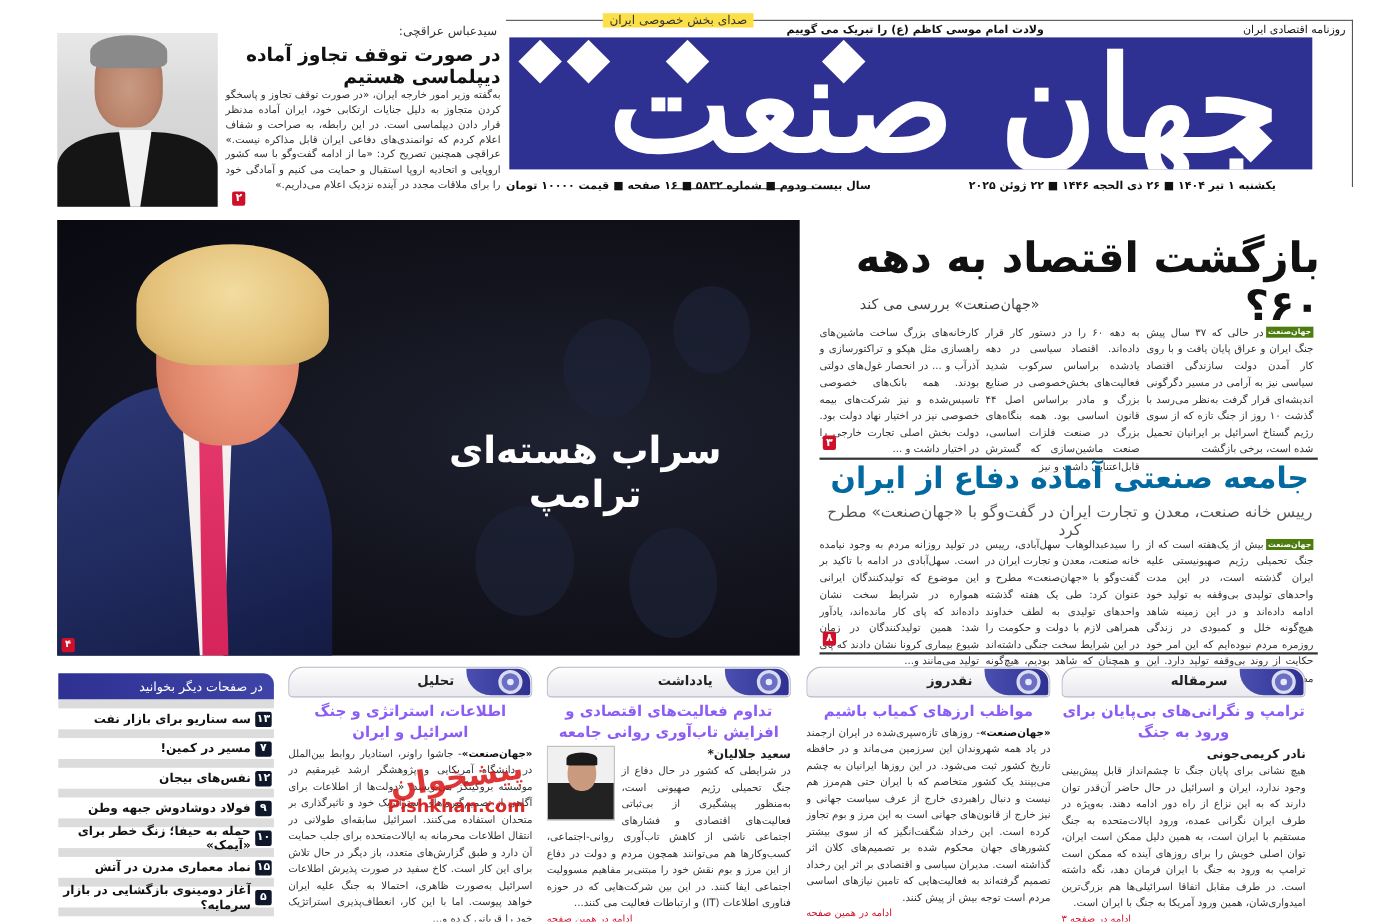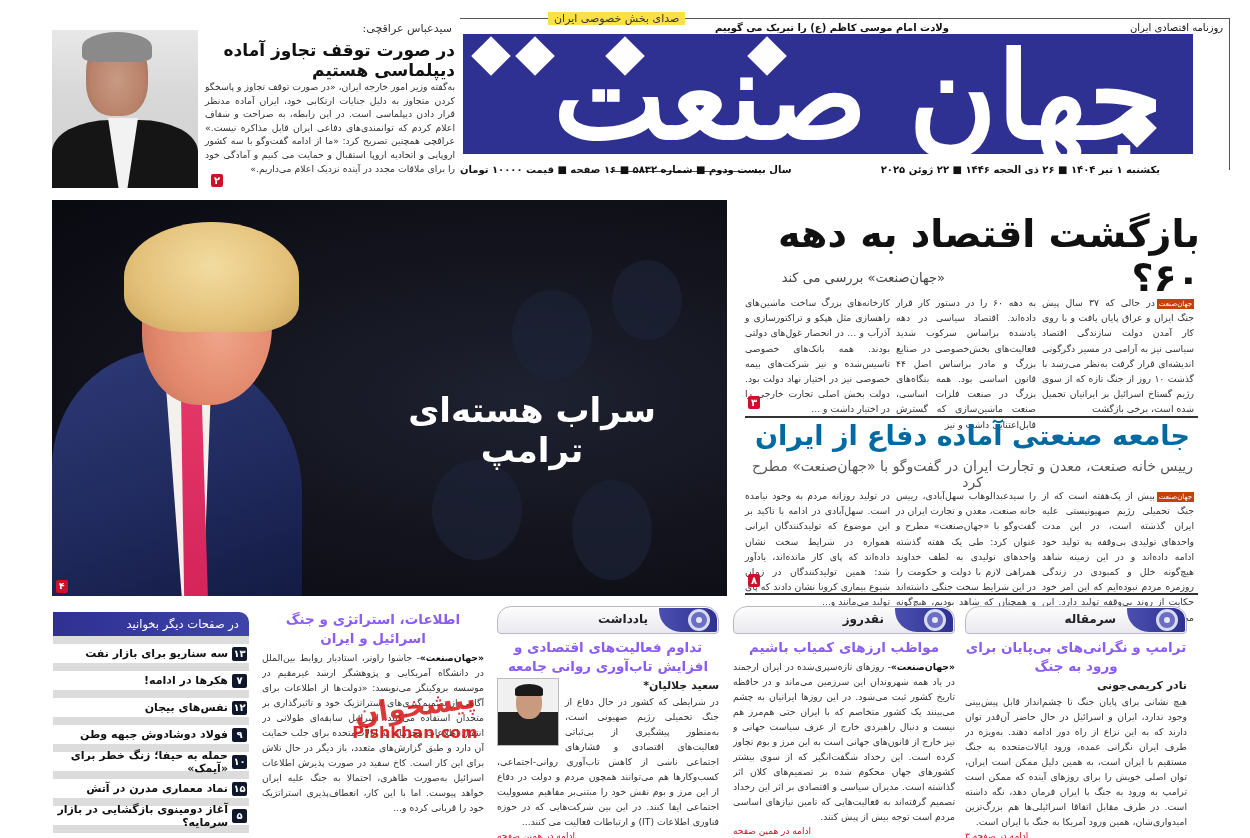--- a/index.html
+++ b/index.html
@@ -41,21 +41,21 @@
     #trump-photo .tie { position: absolute; left: 122px; top: 180px; width: 34px; height: 220px; background: linear-gradient(180deg,#e5386a,#d4245a); clip-path: polygon(20% 0,80% 0,100% 100%,30% 100%); }
     #trump-photo .face { position: absolute; left: 90px; top: 40px; width: 130px; height: 165px; background: radial-gradient(ellipse at 60% 55%, #f0a58a 0%, #e2886c 55%, #b86850 100%); border-radius: 45% 55% 50% 45%; }
     #trump-photo .hair { position: absolute; left: 72px; top: 22px; width: 175px; height: 110px; background: radial-gradient(ellipse at 50% 40%, #f2dca0 0%, #e4c17a 60%, #c9a25a 100%); border-radius: 60% 60% 30% 40%; }
     #trump-headline { position: absolute; left: 300px; top: 190px; width: 360px; text-align: center; font-size: 34px; font-weight: bold; color: #ffffff; }
     #trump-badge { position: absolute; left: 4px; top: 380px; font-size: 9px; }
 
     
     #lead-headline { left: 745px; top: 212px; width: 455px; text-align: right; font-size: 38px; font-weight: bold; color: #111; letter-spacing: -1px; }
     #lead-kicker { left: 745px; top: 270px; width: 200px; text-align: right; font-size: 13px; color: #444; }
     .body-col { position: absolute; text-align: justify; font-size: 9.3px; line-height: 15.2px; color: #333; }
-    .brand-chip { display: inline-block; background: #c2410c; color: #fff; font-size: 7px; font-weight: normal; padding: 0 2px; margin-left: 2px; line-height: 10px; vertical-align: middle; }
+    .brand-chip { display: inline-block; background: #4d7c0f; color: #fff; font-size: 7px; font-weight: bold; padding: 0 2px; margin-left: 2px; line-height: 10px; vertical-align: middle; }
     #lead-col1 { left: 1042px; top: 295px; width: 152px; }
     #lead-col2 { left: 896px; top: 295px; width: 140px; }
     #lead-col3 { left: 745px; top: 295px; width: 145px; }
     #lead-badge { left: 748px; top: 396px; }
     #rule-1 { left: 745px; top: 416px; width: 453px; height: 2px; background: #333; }
 
     
     #second-headline { left: 745px; top: 420px; width: 455px; text-align: center; font-size: 27px; font-weight: bold; color: #0369a1; }
     #second-sub { left: 745px; top: 458px; width: 455px; text-align: center; font-size: 14px; color: #555; }
     #second-col1 { left: 1042px; top: 488px; width: 152px; }
@@ -195,40 +195,45 @@
   <div id="jalalian-photo">
       <div class="face"></div>
       <div class="hair"></div>
     </div>
   <div class="section-author">سعید جلالیان*</div>
   <div class="section-body">در شرایطی که کشور در حال دفاع از جنگ تحمیلی رژیم صهیونی است، به‌منظور پیشگیری از بی‌ثباتی فعالیت‌های اقتصادی و فشارهای اجتماعی ناشی از کاهش تاب‌آوری روانی-اجتماعی، کسب‌وکارها هم می‌توانند همچون مردم و دولت در دفاع از این مرز و بوم نقش خود را مبتنی‌بر مفاهیم مسوولیت اجتماعی ایفا کنند. در این بین شرکت‌هایی که در حوزه فناوری اطلاعات (IT) و ارتباطات فعالیت می کنند...</div>
   <div class="continue">ادامه در همین صفحه</div>
 </div>
 
 <div id="col-analysis" class="section-col">
+  <div class="section-tab">
+    <div class="blue"></div>
+      <div class="emblem"></div>
+    <span class="label">تحلیل</span>
+  </div>
   <div class="section-title">اطلاعات، استراتژی و جنگ اسرائیل و ایران</div>
   <div class="section-body"><b>«جهان‌صنعت»</b><span>- جاشوا راونر، استادیار روابط بین‌الملل در دانشگاه آمریکایی و پژوهشگر ارشد غیرمقیم در موسسه بروکینگز می‌نویسد: «دولت‌ها از اطلاعات برای آگاهی از تصمیم‌گیری‌های استراتژیک خود و تاثیرگذاری بر متحدان استفاده می‌کنند. اسرائیل سابقه‌ای طولانی در انتقال اطلاعات محرمانه به ایالات‌متحده برای جلب حمایت آن دارد و طبق گزارش‌های متعدد، باز دیگر در حال تلاش برای این کار است. کاخ سفید در صورت پذیرش اطلاعات اسرائیل به‌صورت ظاهری، احتمالا به جنگ علیه ایران خواهد پیوست. اما با این کار، انعطاف‌پذیری استراتژیک خود را قربانی کرده و...</span></div>
 </div>
 
 <div id="watermark">
   <div class="fa">پیشخوان</div>
   <div class="en">Pishkhan.com</div>
 </div>
 
 <div id="other-pages" class="abs">
   <div class="head">در صفحات دیگر بخوانید</div>
   <div class="sep"></div>
   <div class="item">
       <span class="num">۱۳</span>
       <span>سه سناریو برای بازار نفت</span>
     </div>
   <div class="sep"></div>
   <div class="item">
       <span class="num">۷</span>
-      <span>هکرها در ادامه!</span>
+      <span>مسیر در کمین!</span>
     </div>
   <div class="sep"></div>
   <div class="item">
       <span class="num">۱۲</span>
       <span>نفس‌های بیجان</span>
     </div>
   <div class="sep"></div>
   <div class="item">
       <span class="num">۹</span>
       <span>فولاد دوشادوش جبهه وطن</span>

